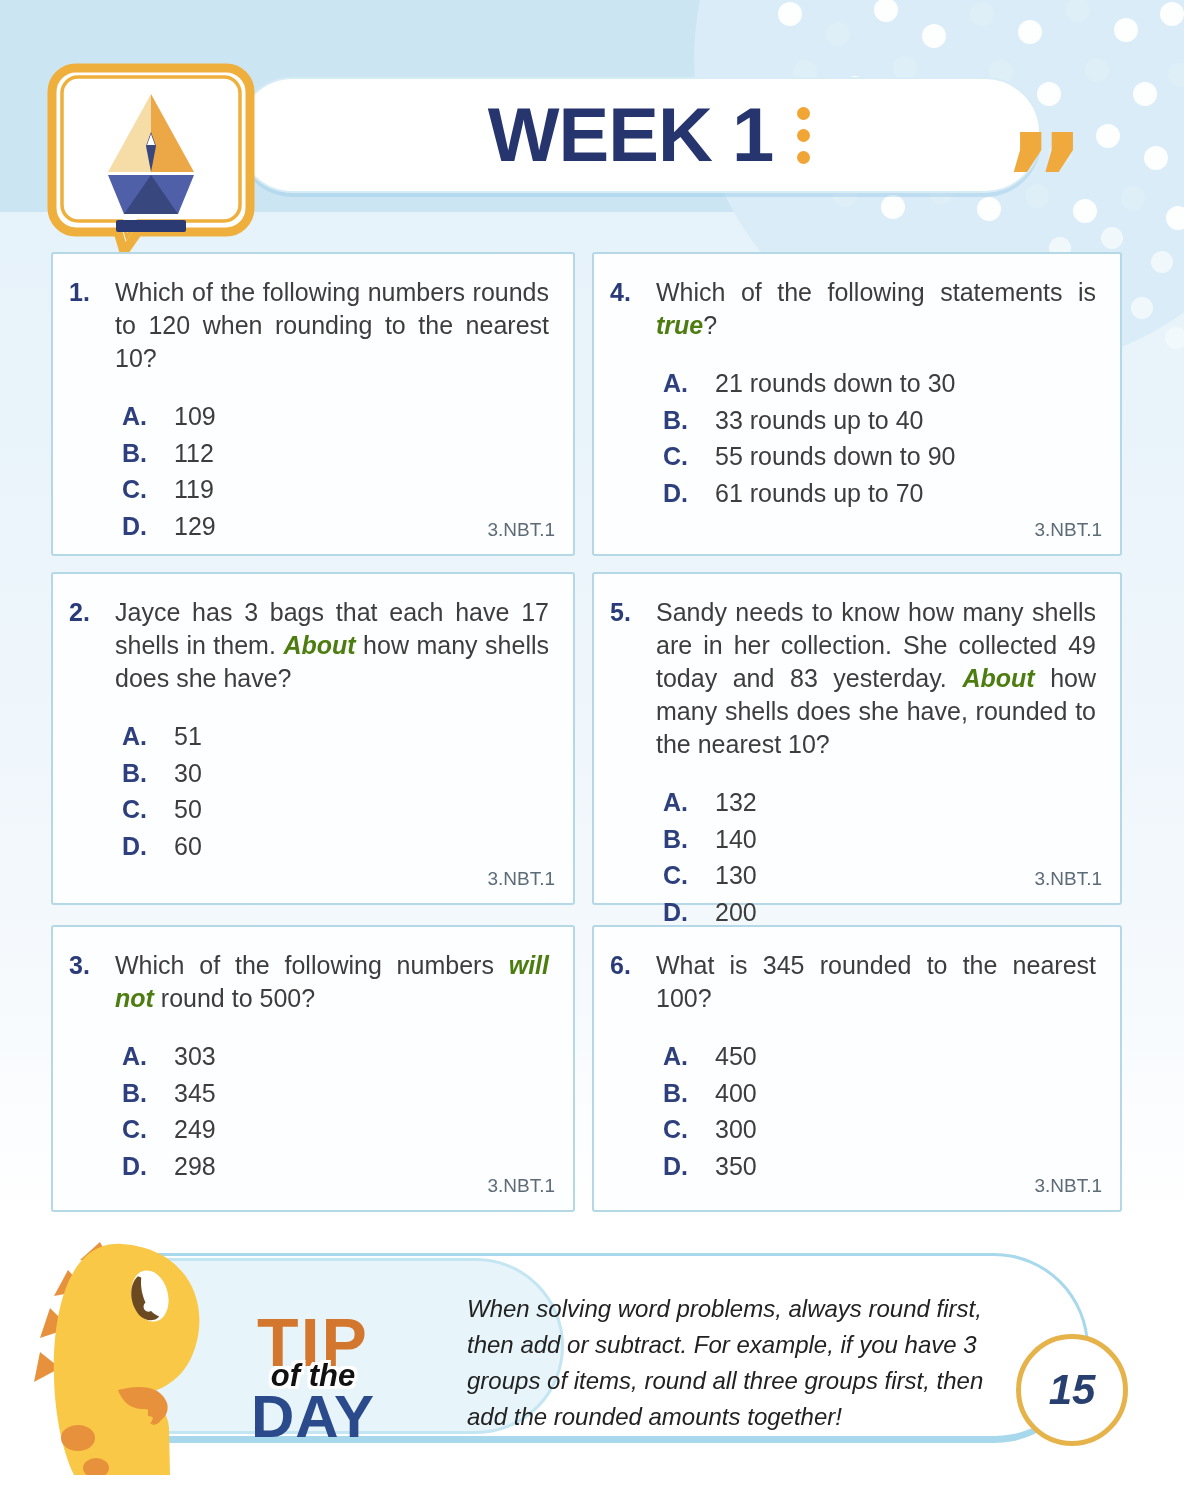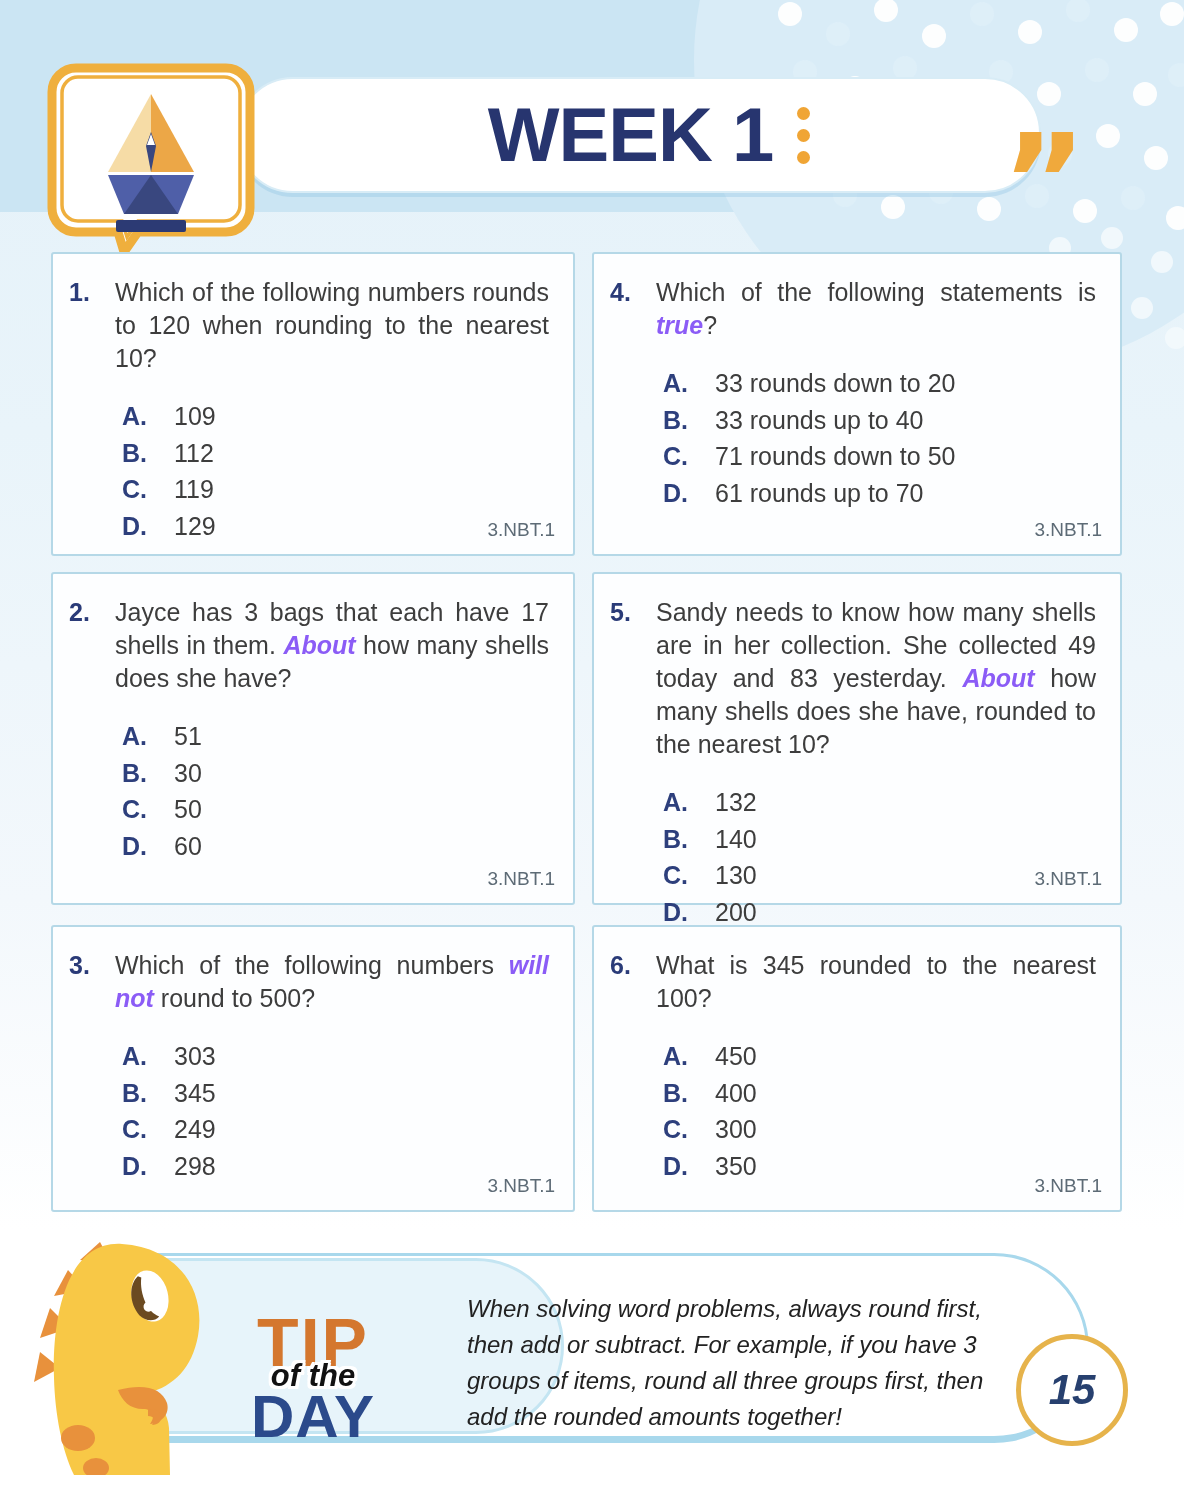--- a/index.html
+++ b/index.html
@@ -34,21 +34,21 @@
   }
   .qpos1{left:51px;top:252px;width:524px;height:304px;}
   .qpos2{left:51px;top:572px;width:524px;height:333px;}
   .qpos3{left:51px;top:925px;width:524px;height:287px;}
   .qpos4{left:592px;top:252px;width:530px;height:304px;}
   .qpos5{left:592px;top:572px;width:530px;height:333px;}
   .qpos6{left:592px;top:925px;width:530px;height:287px;}
   .q-head{display:flex;gap:13px;font-size:25px;line-height:1.32;color:#3d3d3d;}
   .q-num{font-weight:bold;color:#2a3b78;min-width:33px;}
   .q-text{flex:1;text-align:justify;padding-right:4px;}
-  .seg-bold{font-weight:bold;font-style:italic;color:#8b5cf6;}
+  .seg-bold{font-weight:bold;font-style:italic;color:#4d7c0f;}
   .options{margin-top:26px;padding-left:53px;display:flex;flex-direction:column;gap:6px;font-size:25px;}
   .opt{display:flex;gap:22px;color:#3d3d3d;line-height:1.22;}
   .opt-letter{font-weight:bold;color:#2d3f7c;min-width:30px;}
   .standard-tag{position:absolute;right:18px;bottom:13px;font-size:19px;color:#5d6b76;margin-top:26px;}
   
   .tip-pill{
     position:absolute;left:57px;top:1253px;width:1032px;height:190px;border-radius:95px;
     background:#ffffff;border:3px solid #a8d8ec;border-bottom-width:7px;box-sizing:border-box;
   }
   .tip-blue{
@@ -242,29 +242,29 @@
     </div>
 
     <div class="question-box qpos4">
       <div class="q-head">
         <span class="q-num">4.</span>
         <span class="q-text"><span>Which of the following statements is </span><span class="seg-bold">true</span><span>?</span></span>
       </div>
       <div class="options">
           <div class="opt">
             <span class="opt-letter">A.</span>
-            <span class="opt-text">33 rounds down to 20</span>
+            <span class="opt-text">21 rounds down to 30</span>
           </div>
           <div class="opt">
             <span class="opt-letter">B.</span>
             <span class="opt-text">33 rounds up to 40</span>
           </div>
           <div class="opt">
             <span class="opt-letter">C.</span>
-            <span class="opt-text">71 rounds down to 50</span>
+            <span class="opt-text">55 rounds down to 90</span>
           </div>
           <div class="opt">
             <span class="opt-letter">D.</span>
             <span class="opt-text">61 rounds up to 70</span>
           </div>
         </div>
       <div class="standard-tag">3.NBT.1</div>
     </div>
 
     <div class="question-box qpos5">

